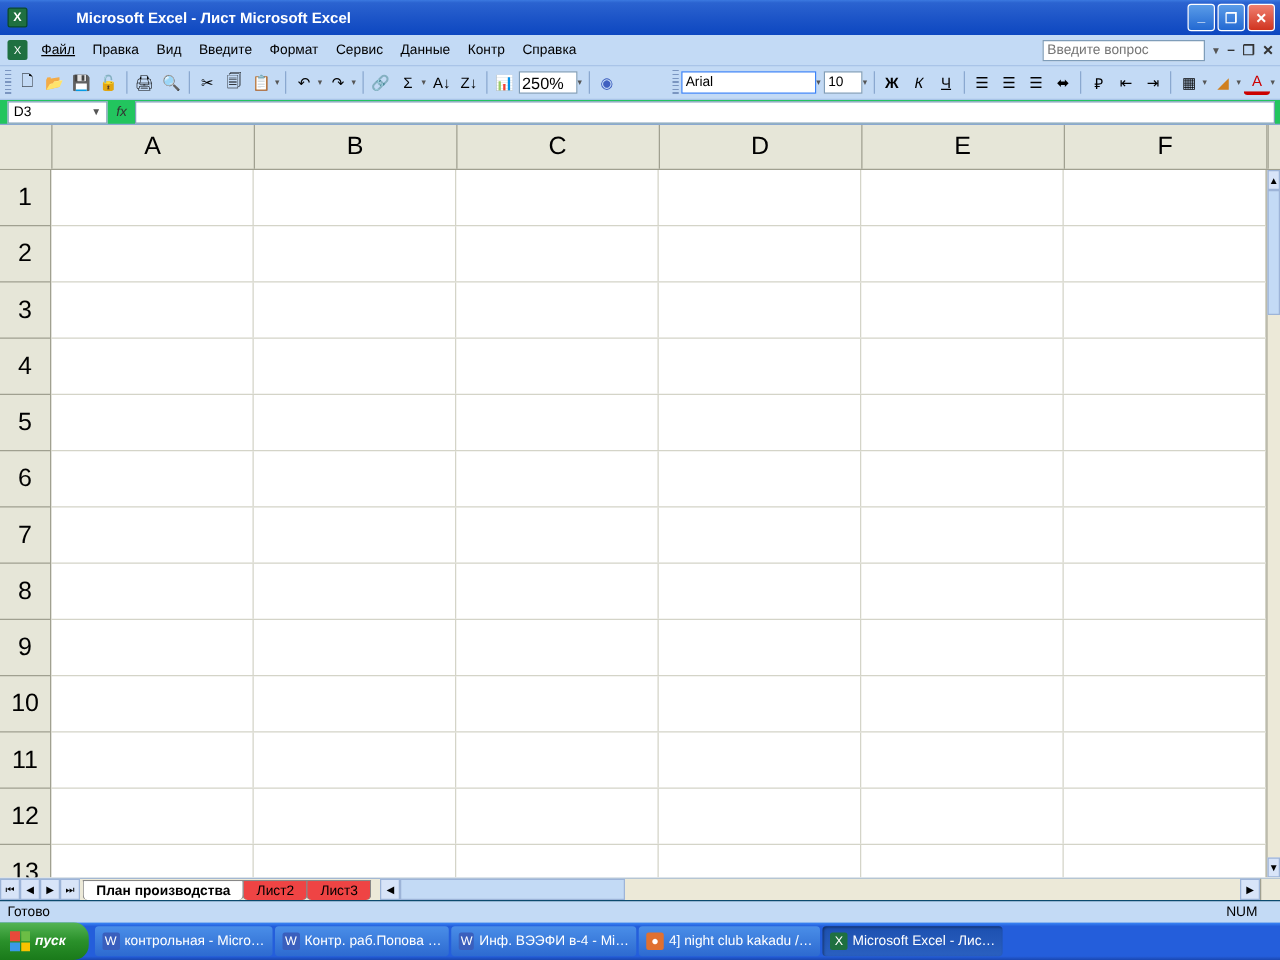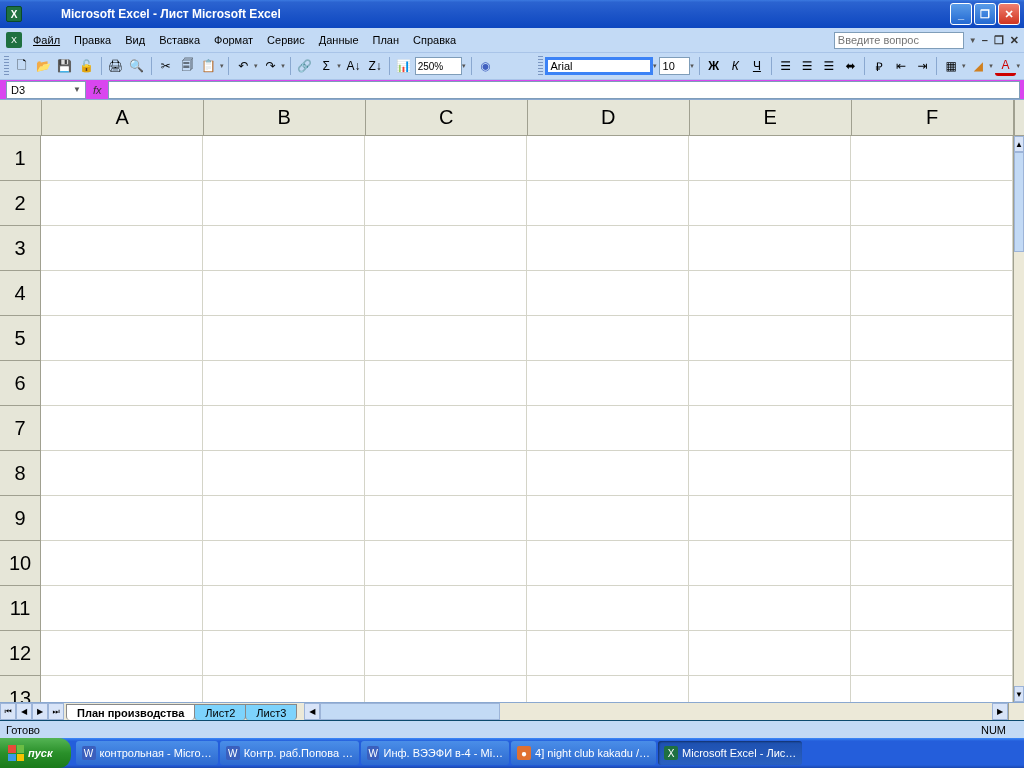--- a/index.html
+++ b/index.html
@@ -23,27 +23,27 @@
 .menubar .ask-box { width: 130px; height: 17px; background: #fff; border: 1px solid #7f9db9; font-size: 11px; padding: 1px 3px; color: #888; margin-right: 3px; }
 .menubar .small-close { padding: 0 3px; cursor: pointer; font-weight: bold; color: #333; }
 .menubar .dd-arrow { color: #555; padding: 0 2px; cursor: pointer; font-size: 8px; }
 
 
 .toolbars { height: 28px; background: #c3daf5; border-top: 1px solid #a9c4e8; border-bottom: 1px solid #a9c4e8; display: flex; align-items: center; font-size: 11px; padding: 0 2px; }
 .tool-grip { width: 5px; height: 20px; background: repeating-linear-gradient(to bottom, #7a95c0 0, #7a95c0 1px, transparent 1px, transparent 3px); margin: 0 2px; cursor: move; }
 .tb-btn { width: 22px; height: 22px; display: flex; align-items: center; justify-content: center; cursor: pointer; border-radius: 3px; font-size: 12px; }
 .tb-sep { width: 1px; height: 18px; background: #8aa8d0; margin: 0 3px; }
 .tb-dd { font-size: 7px; color: #555; margin-left: -2px; padding: 0 2px; cursor: pointer; }
-.zoom-box { width: 48px; height: 18px; background: #fff; border: 1px solid #7f9db9; font-size: 10px; padding: 0 2px; display: flex; align-items: center; }
-.font-name { width: 110px; height: 18px; background: #fff; border: 3px solid #3b82f6; font-size: 11px; padding: 0 3px; display: flex; align-items: center; }
+.zoom-box { width: 48px; height: 18px; background: #fff; border: 1px solid #7f9db9; font-size: 13px; padding: 0 2px; display: flex; align-items: center; }
+.font-name { width: 110px; height: 18px; background: #fff; border: 1px solid #3b82f6; font-size: 11px; padding: 0 3px; display: flex; align-items: center; }
 .font-size { width: 32px; height: 18px; background: #fff; border: 1px solid #7f9db9; font-size: 11px; padding: 0 3px; display: flex; align-items: center; }
 .toolbars .flex-gap { width: 40px; }
 
 
-.namebar { height: 20px; background: #d946ef; border-bottom: 1px solid #8aa8d0; display: flex; align-items: center; font-size: 11px; }
+.namebar { height: 20px; background: #22c55e; border-bottom: 1px solid #8aa8d0; display: flex; align-items: center; font-size: 11px; }
 .name-box { width: 80px; height: 18px; background: #fff; border: 1px solid #7f9db9; margin: 0 1px 0 6px; display: flex; align-items: center; padding: 0 4px; }
 .name-box .dd { margin-left: auto; font-size: 8px; color: #555; cursor: pointer; }
 .fx-label { font-style: italic; padding: 0 6px; color: #333; cursor: pointer; }
 .formula-input { flex: 1; height: 18px; background: #fff; border: 1px solid #7f9db9; margin-right: 4px; }
 
 
 .sheet { flex: 1; display: flex; flex-direction: column; background: #fff; overflow: hidden; position: relative; }
 .col-headers { height: 36px; display: flex; background: #e6e6d8; border-bottom: 1px solid #a0a090; font-size: 20px; font-family: Arial, sans-serif; }
 .corner { width: 66px; border-right: 1px solid #a0a090; background: #e6e6d8; cursor: pointer; }
 .col-h { border-right: 1px solid #a0a090; display: flex; align-items: center; justify-content: center; cursor: pointer; }
@@ -56,21 +56,21 @@
 .v-scroll { width: 16px; background: #ece9d8; border-left: 1px solid #a0a090; display: flex; flex-direction: column; }
 .v-scroll .s-btn { height: 16px; background: #d8e4f8; border: 1px solid #9db4d8; font-size: 8px; display: flex; align-items: center; justify-content: center; cursor: pointer; }
 .v-scroll .track { flex: 1; position: relative; }
 .v-scroll .thumb { position: absolute; top: 0; left: 0; right: 0; height: 100px; background: #c3daf5; border: 1px solid #9db4d8; cursor: pointer; }
 
 
 .tabs-row { height: 18px; background: #ece9d8; border-top: 1px solid #8aa8d0; display: flex; align-items: stretch; font-size: 11px; }
 .tab-nav { display: flex; }
 .tab-nav-btn { width: 16px; display: flex; align-items: center; justify-content: center; border: 1px solid #9db4d8; background: #d8e4f8; font-size: 8px; cursor: pointer; }
 .sheet-tabs { display: flex; align-items: flex-end; margin-left: 2px; }
-.sheet-tab { padding: 1px 10px; background: #7dd3fc; border: 1px solid #888; border-bottom: none; border-radius: 0 0 4px 4px; margin-right: -1px; cursor: pointer; height: 16px; display: flex; align-items: center; }
+.sheet-tab { padding: 1px 10px; background: #ef4444; border: 1px solid #888; border-bottom: none; border-radius: 0 0 4px 4px; margin-right: -1px; cursor: pointer; height: 16px; display: flex; align-items: center; }
 .sheet-tab.active { background: #fff; font-weight: bold; position: relative; z-index: 1; }
 .h-scroll { flex: 1; display: flex; align-items: stretch; margin-left: 8px; }
 .h-scroll .s-btn { width: 16px; background: #d8e4f8; border: 1px solid #9db4d8; font-size: 8px; display: flex; align-items: center; justify-content: center; cursor: pointer; }
 .h-scroll .track { flex: 1; background: #ece9d8; position: relative; }
 .h-scroll .thumb { position: absolute; left: 0; top: 0; bottom: 0; width: 180px; background: #c3daf5; border: 1px solid #9db4d8; cursor: pointer; }
 
 
 .statusbar { height: 18px; background: #c3daf5; border-top: 1px solid #0c4a6e; font-size: 11px; display: flex; align-items: center; padding: 0 6px; }
 .statusbar .spacer { flex: 1; }
 .statusbar .ind { padding: 0 12px; }
@@ -100,25 +100,25 @@
     <div class="win-btn max">❐</div>
     <div class="win-btn close">✕</div>
   </div>
 </div>
 
 <div class="menubar">
   <div class="doc-icon">X</div>
   <div class="menu-item"><u>Файл</u></div>
   <div class="menu-item">Правка</div>
   <div class="menu-item">Вид</div>
-  <div class="menu-item">Вставка</div>
+  <div class="menu-item">Введите</div>
   <div class="menu-item">Формат</div>
   <div class="menu-item">Сервис</div>
   <div class="menu-item">Данные</div>
-  <div class="menu-item">План</div>
+  <div class="menu-item">Контр</div>
   <div class="menu-item">Справка</div>
   <div class="spacer"></div>
   <input class="ask-box" placeholder="Введите вопрос" style="">
   <span class="dd-arrow">▼</span>
   <span class="small-close">–</span>
   <span class="small-close">❐</span>
   <span class="small-close">✕</span>
 </div>
 
 <div class="toolbars">

